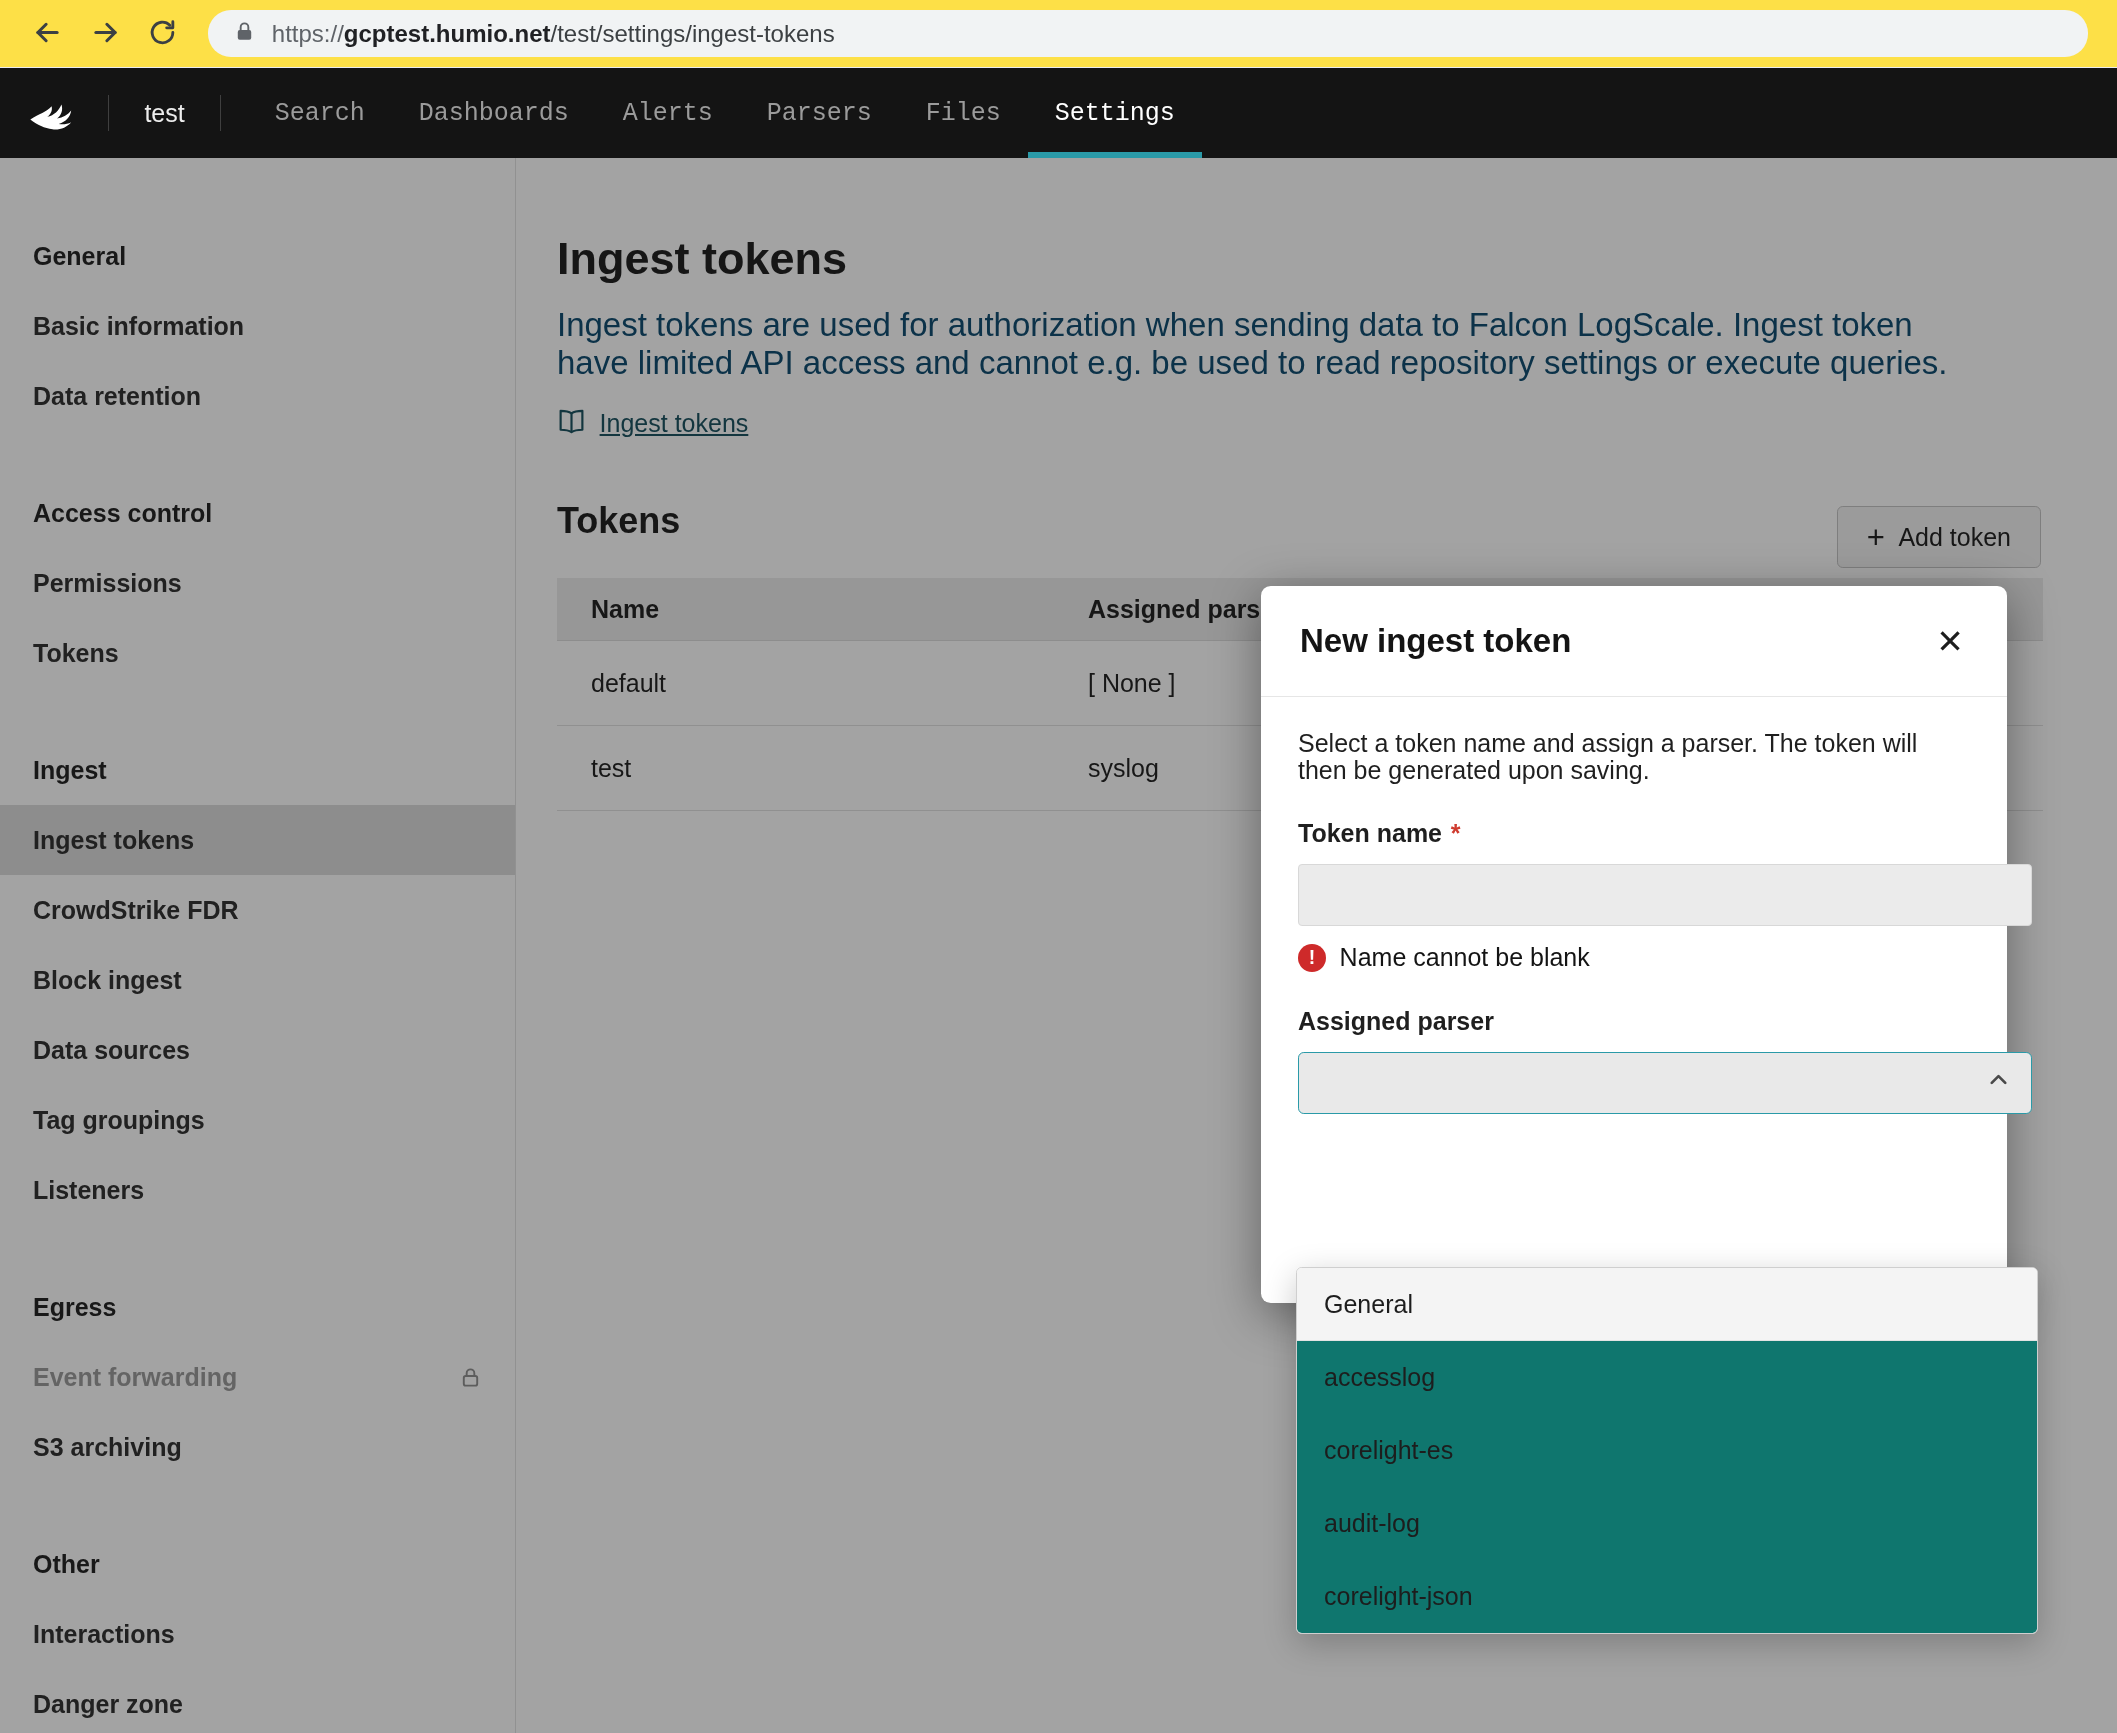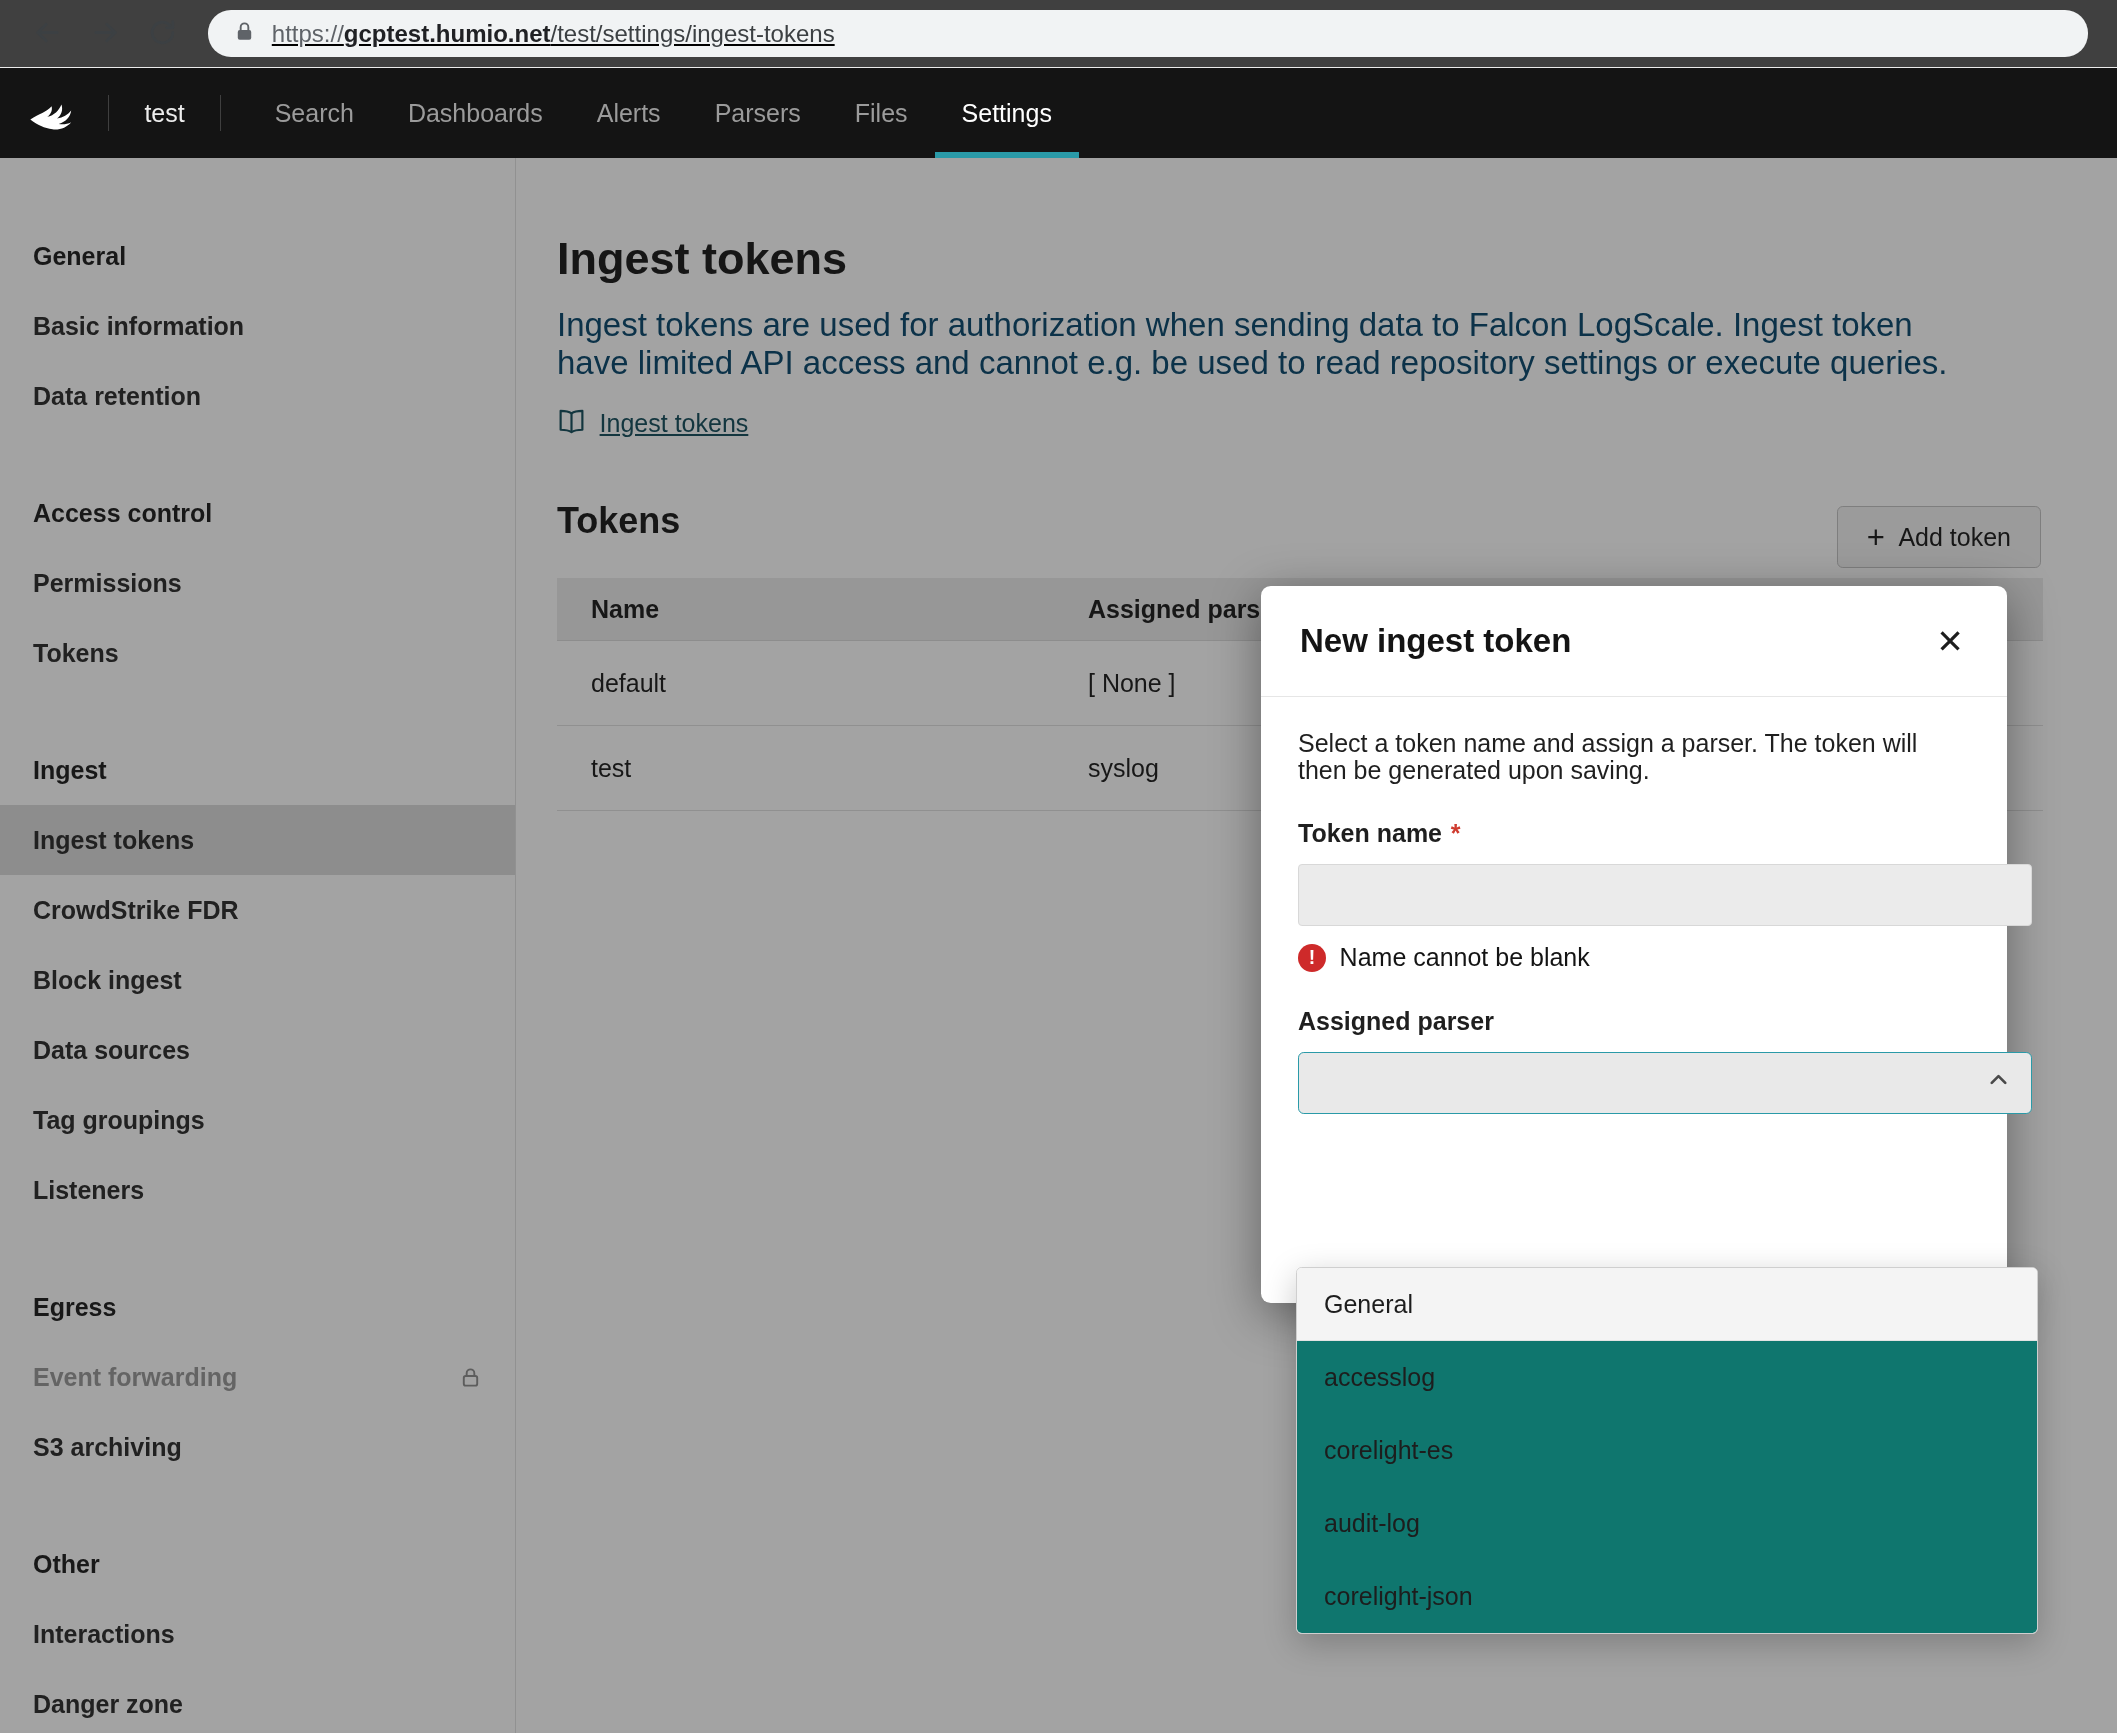--- a/index.html
+++ b/index.html
@@ -6,41 +6,41 @@
   :root { --accent:#2a9aa8; --err:#ce2a2a; }
   html,body { width:2117px; height:1733px; }
   body {
     font-family:"Liberation Sans","DejaVu Sans",sans-serif;
     background:#fff; position:relative; overflow:hidden;
   }
 
   
   .browser-bar {
     position:absolute; top:0; left:0; width:100%; height:68px;
-    background:#404040; display:flex; align-items:center;
-    padding:0 21.3px; gap:5.8px; z-index:5; border-bottom:1px solid #ececec;text-decoration:underline;
+    background:#fde047; display:flex; align-items:center;
+    padding:0 21.3px; gap:5.8px; z-index:5; border-bottom:1px solid #ececec;
   }
   .nav-btn { width:52px; height:52px; border:none; background:transparent;
     display:flex; align-items:center; justify-content:center; border-radius:50%; cursor:pointer; }
   .url-pill { flex:1; height:47px; background:#f1f3f4; border-radius:23px;
     display:flex; align-items:center; padding:0 25px; gap:15.5px; margin-left:13.6px; margin-right:7.8px; }
   .url-text { font-size:24px; white-space:nowrap; }
   .u-scheme { color:#5f6368; }
   .u-domain { color:#202124; font-weight:bold; }
   .u-path { color:#3c4043; }
 
   
   .nav-bar { position:absolute; top:68px; left:0; width:100%; height:90px;
     background:#141414; display:flex; align-items:stretch; z-index:5; }
   .logo-wrap { display:flex; align-items:center; padding:0 19.4px 0 25px; }
   .nav-sep { width:1px; background:#3f3f3f; margin:27px 0; }
   .repo-name { display:flex; align-items:center; padding:0 35px; color:#ededed; font-size:25px; }
   .nav-menu { display:flex; margin-left:27px; }
   .nav-item { display:flex; align-items:center; padding:0 27px; color:#9b9b9b;
-    font-size:25px; cursor:pointer; position:relative; }
+    font-size:25px; cursor:pointer; position:relative;font-family:Liberation Mono, monospace; }
   .nav-item.active { color:#fff; }
   .nav-item.active::after { content:""; position:absolute; left:0; right:0; bottom:0;
     height:5.8px; background:var(--accent); }
 
   
   .content { position:absolute; top:158px; left:0; right:0; bottom:0; background:#fff; }
 
   .sidebar { position:absolute; top:0; left:0; bottom:0; width:516px;
     background:#fff; border-right:1px solid #e2e2e2; padding-top:63px; }
   .side-section { margin-bottom:47px; }

